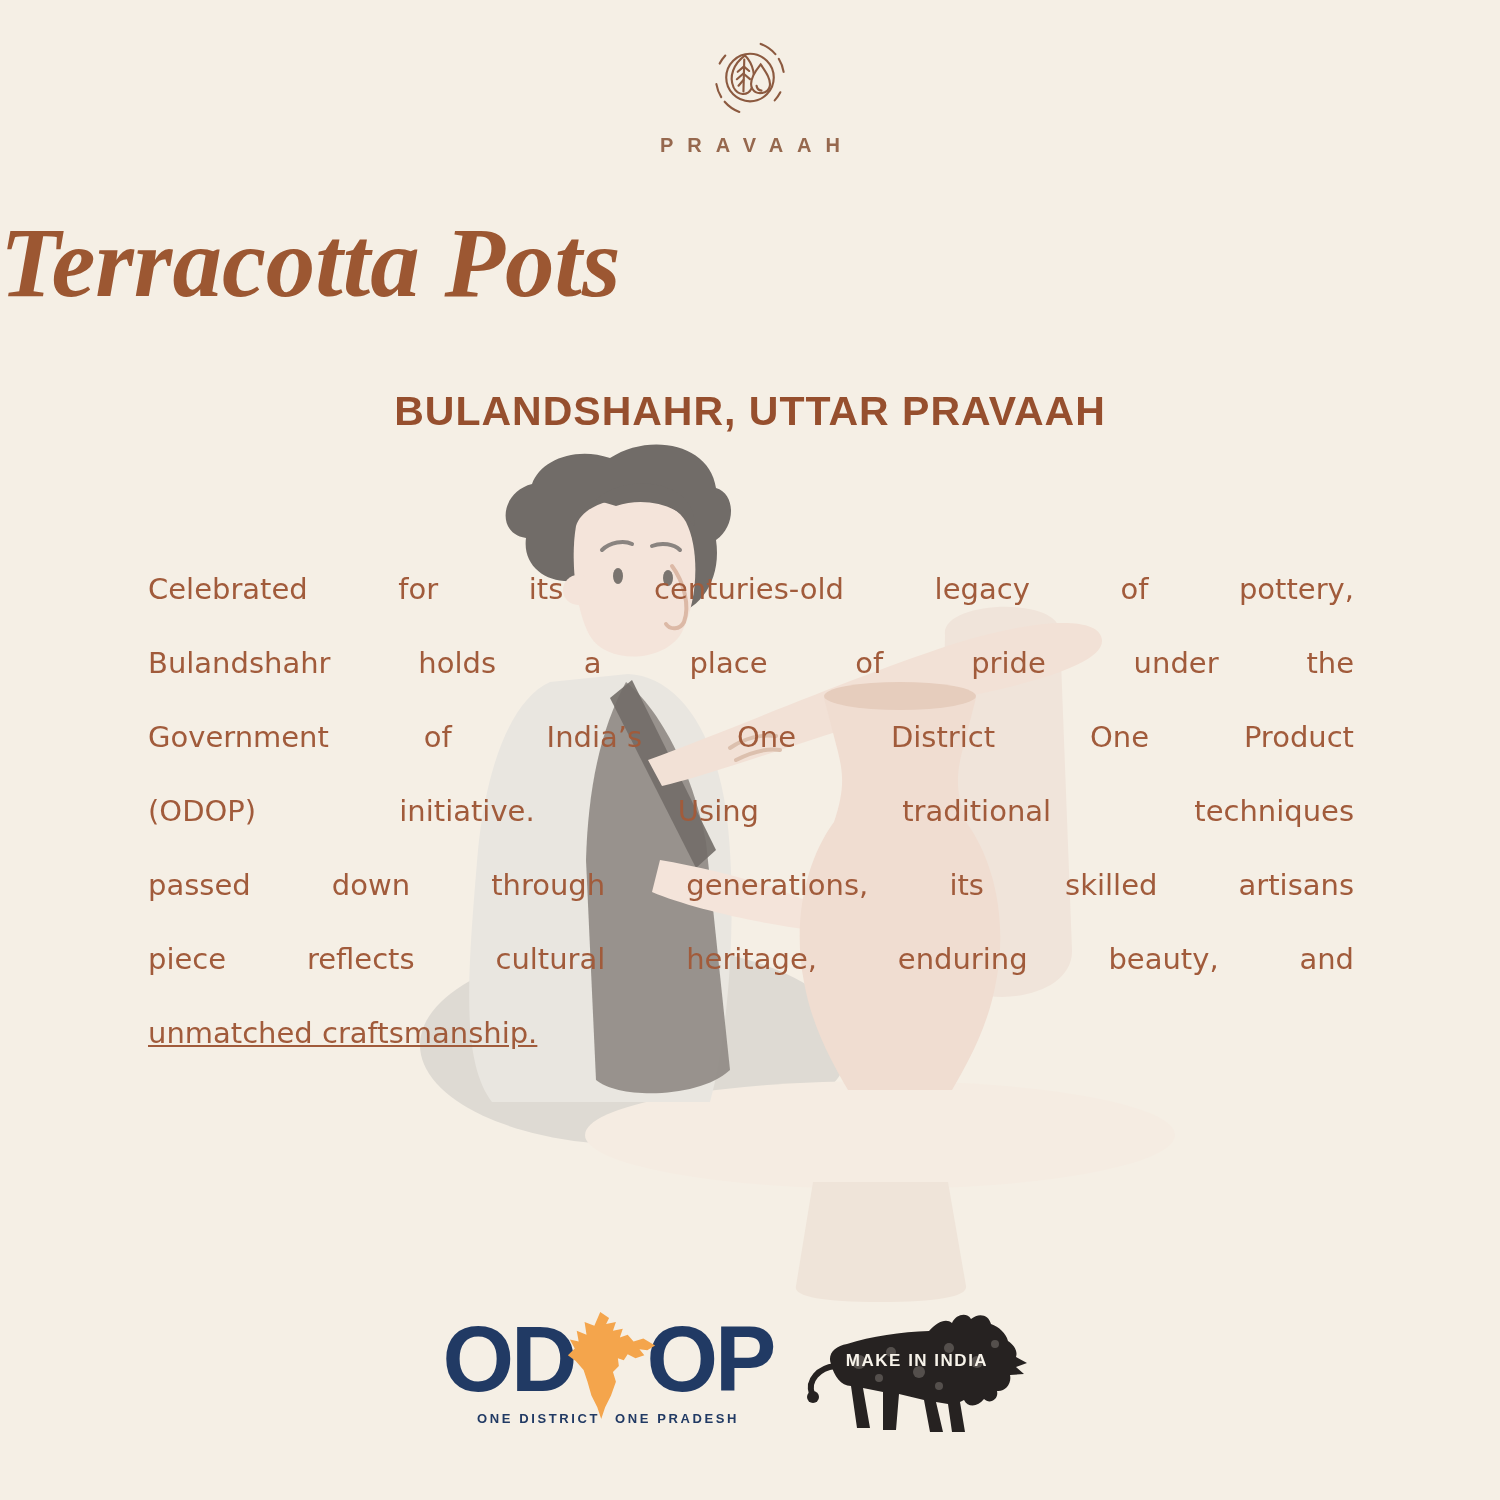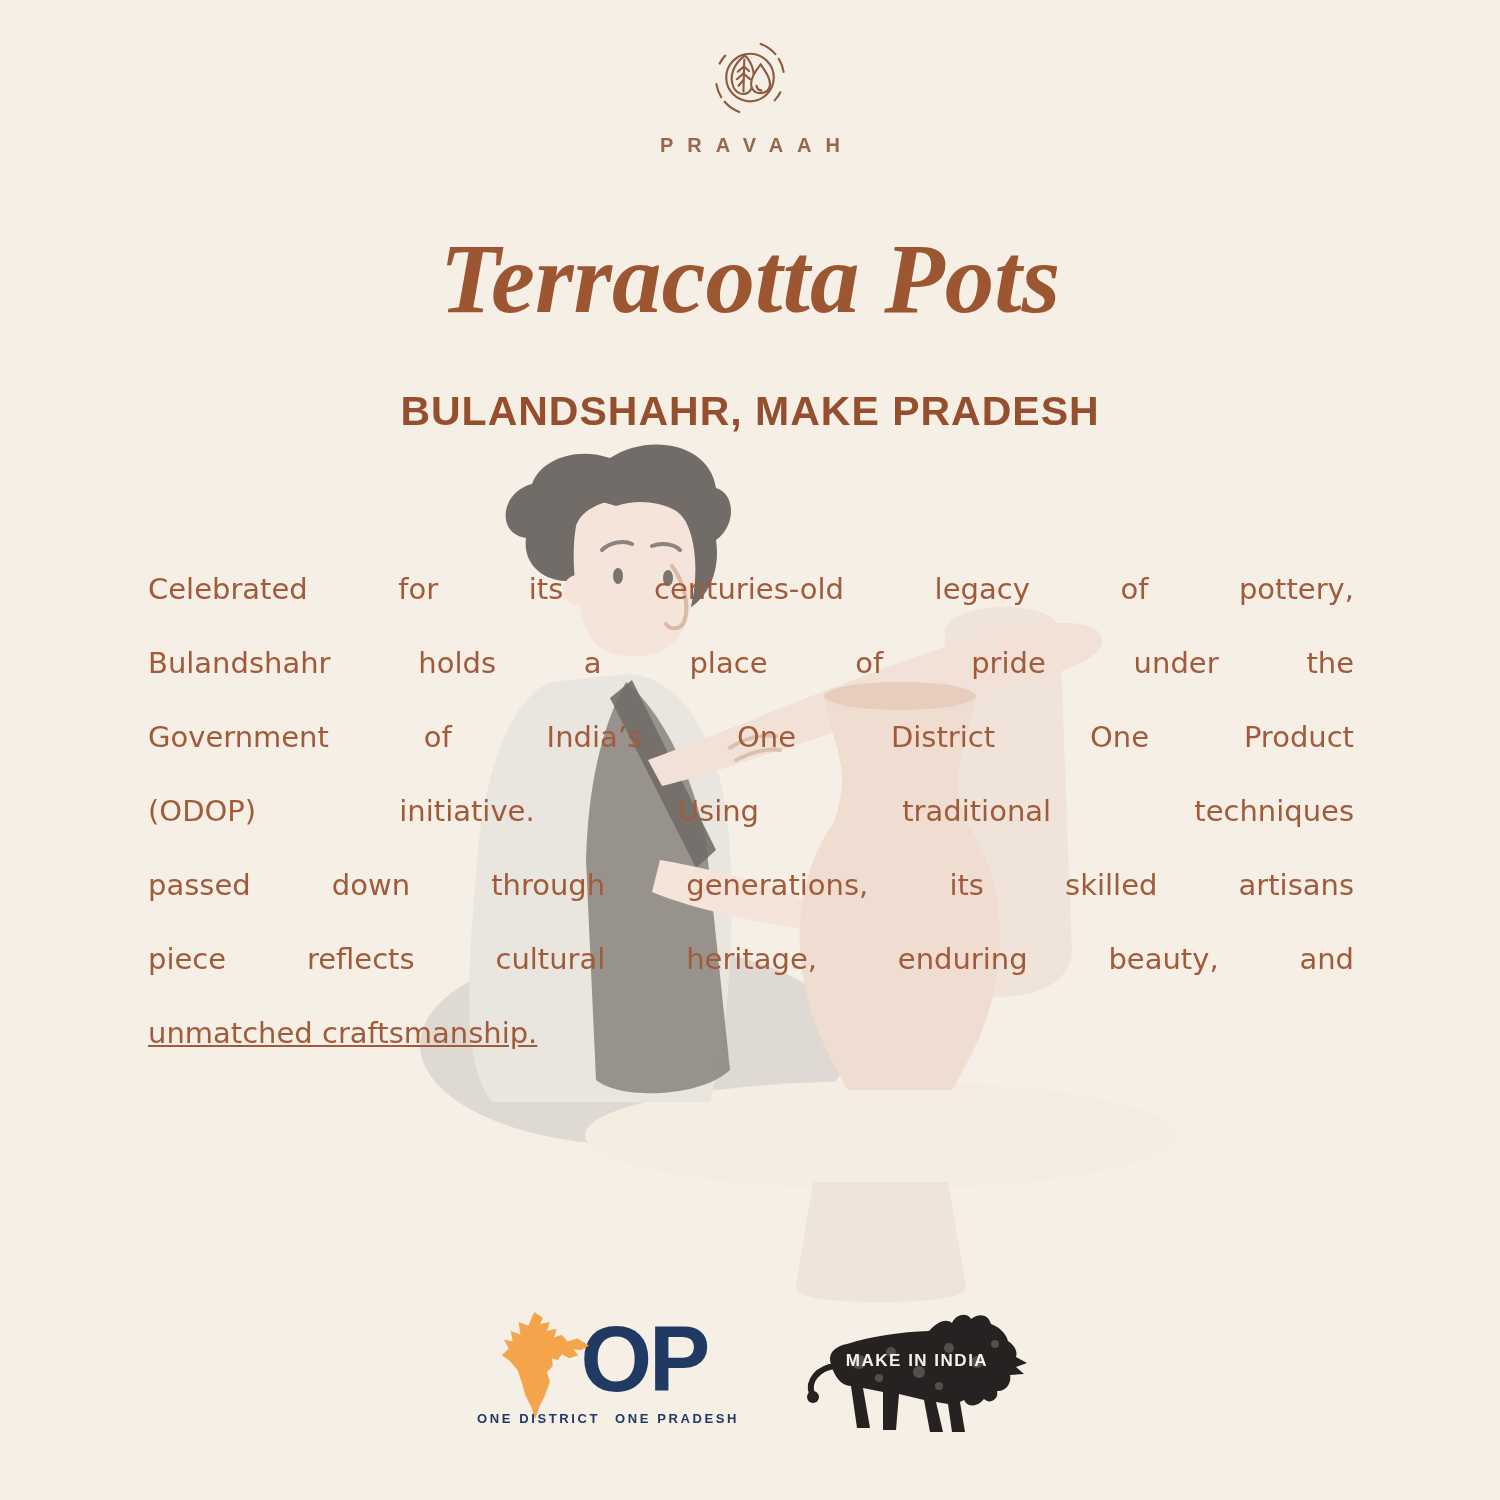--- a/index.html
+++ b/index.html
@@ -28,22 +28,22 @@
   .brand-mark{width:82px;height:84px;}
   .brand-name{
     margin-top:12px;
     font-family:"Liberation Sans", sans-serif;
     font-size:20px; font-weight:600;
     letter-spacing:14px; padding-left:14px;
     color:var(--brand_brown);
   }
   
   .page-title{
-    position:absolute; top:224px; left:0; right:0;
-    text-align:center;
+    position:absolute; top:208px; left:0; right:0;
+    text-align:left;
     font-family:"Liberation Serif","DejaVu Serif",serif;
     font-style:italic; font-weight:700;
     font-size:99px; line-height:1.12;
     color:var(--title);
   }
   .location-subtitle{
     position:absolute; top:388px; left:0; right:0;
     text-align:center;
     font-family:"Liberation Sans", sans-serif;
     font-weight:bold; font-size:41px; letter-spacing:1px;
@@ -156,36 +156,37 @@
       <path d="M42,34 L35,40 M42,42 L34,49 M42,50 L36,57 M43,34 L49,39 M43,43 L50,49"></path>
 
       <path d="M63,31 C70,41 76,50 74,58 C72,67 58,69 53,61 C48,53 55,41 63,31 Z" fill="var(--background)"></path>
       <path d="M58,57 A7,7 0 0 0 64,63"></path>
     </g>
   </svg>
   <div class="brand-name">PRAVAAH</div>
 </div>
 
 <div class="page-title">Terracotta Pots</div>
-<div class="location-subtitle">BULANDSHAHR, MAKE PRADESH</div>
+<div class="location-subtitle">BULANDSHAHR, UTTAR PRAVAAH</div>
 
 <div class="body-copy" id="body-paragraph">
     <div class="body-line">Celebrated for its centuries-old legacy of pottery,</div>
     <div class="body-line">Bulandshahr holds a place of pride under the</div>
     <div class="body-line">Government of India’s One District One Product</div>
     <div class="body-line">(ODOP) initiative. Using traditional techniques</div>
     <div class="body-line">passed down through generations, its skilled artisans</div>
     <div class="body-line">piece reflects cultural heritage, enduring beauty, and</div>
     <div class="body-line last">unmatched craftsmanship.</div>
   </div>
 
 <div class="footer">
 
   <div class="odop-logo">
     <div class="odop-word">
+      <span>OD</span>
       <svg class="india-map" viewBox="0 0 100 118" aria-hidden="true">
         <path fill="var(--odop_orange)" d="M38,3 L47,9 L44,15 L54,13 L51,22 L61,20 L58,29 L66,26 L72,33 L82,30 L94,37 L86,42 L78,41 L83,47 L74,50 L66,46 L62,52 L56,50 L57,58 L51,64 L54,74 L49,88 L43,100 L39,112 L35,100 L29,88 L25,74 L21,62 L13,53 L5,47 L12,40 L7,31 L16,33 L14,22 L24,26 L22,13 L32,17 Z"></path>
       </svg>
       <span>OP</span>
     </div>
     <div class="odop-tagline">
       <span>ONE DISTRICT</span>
       <span>ONE PRADESH</span>
     </div>
   </div>

